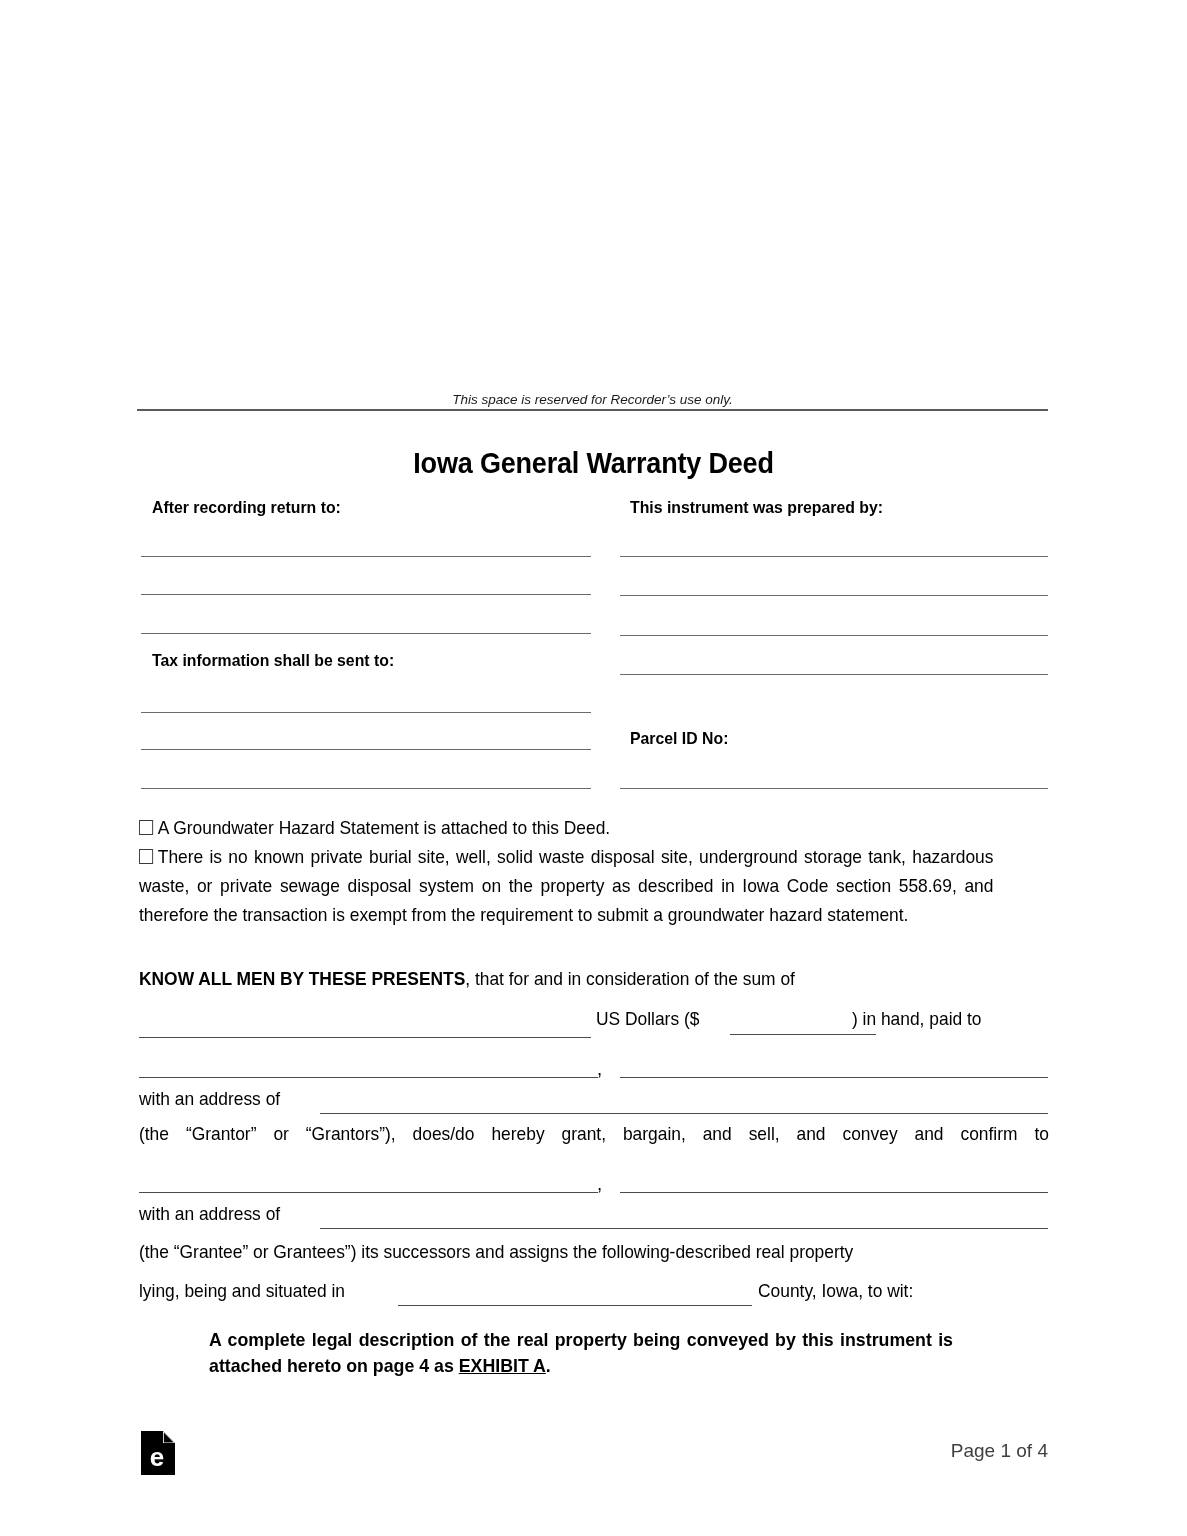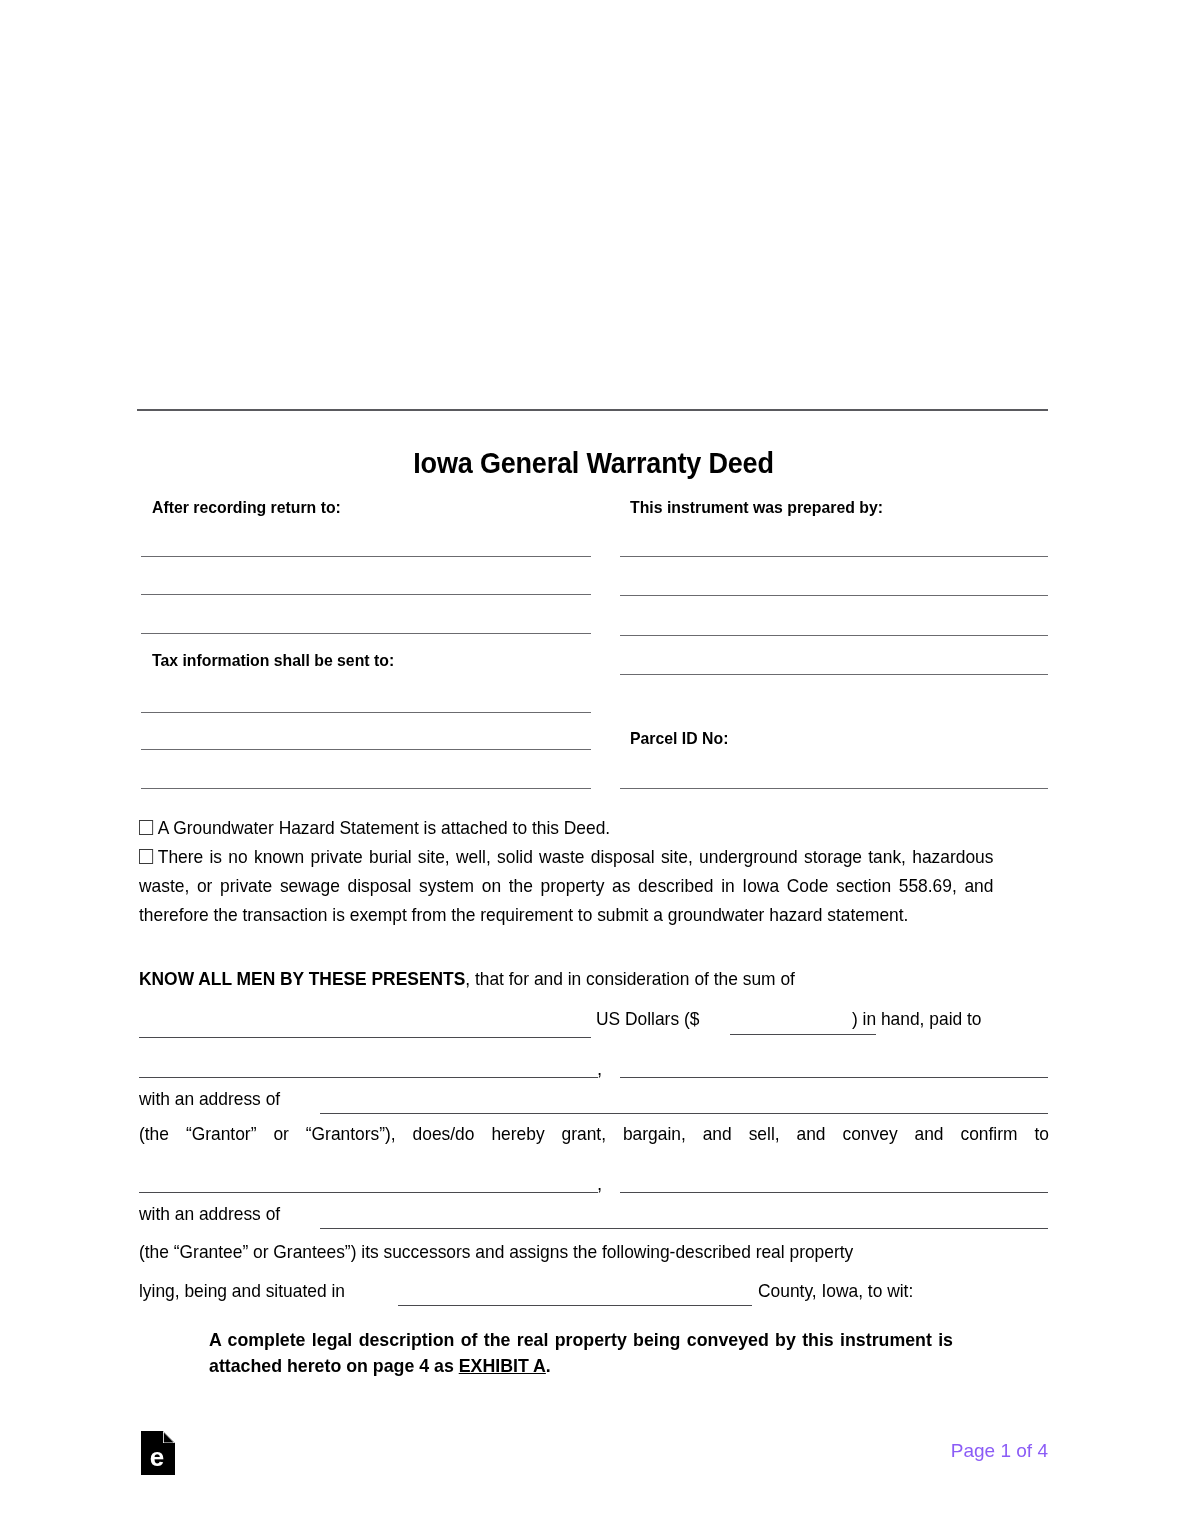--- a/index.html
+++ b/index.html
@@ -155,29 +155,30 @@
     left: 141px;
     top: 1431px;
     width: 34px;
     height: 44px;
   }
   .page-num {
     position: absolute;
     right: 139px;
     top: 1440px;
     font-size: 19px;
-    color: #8b5cf6;
+    color: #404040;
     white-space: nowrap;
   }
 </style>
 </head>
 <body>
 
 <div class="page">
 
+  <div class="recorder-note">This space is reserved for Recorder’s use only.</div>
   <div class="recorder-rule"></div>
 
   <div class="doc-title">Iowa General Warranty Deed</div>
 
   <div class="col-label lbl-return">After recording return to:</div>
   <div class="col-label lbl-prepared">This instrument was prepared by:</div>
   <div class="col-label lbl-tax">Tax information shall be sent to:</div>
   <div class="col-label lbl-parcel">Parcel ID No:</div>
 
   <div class="blank-rule lr" style="top:556px;"></div>

